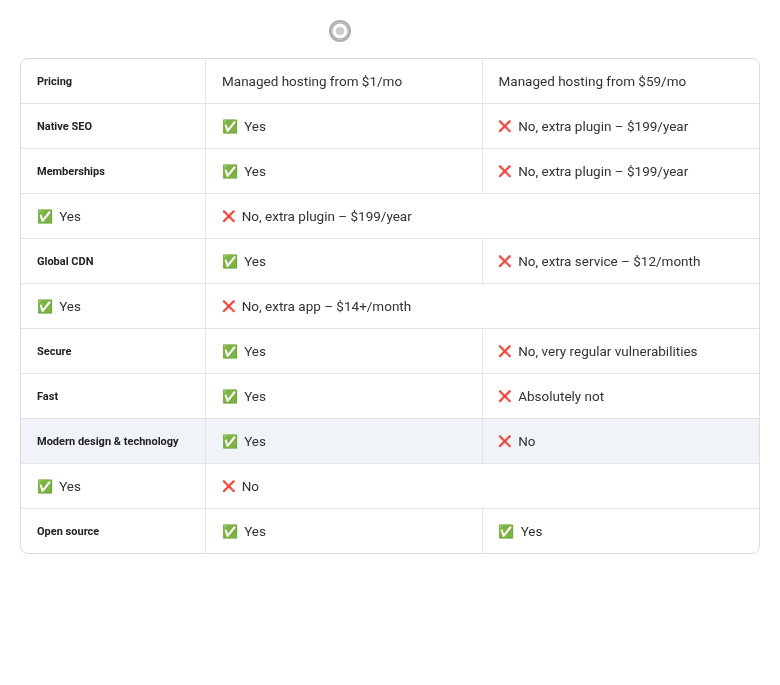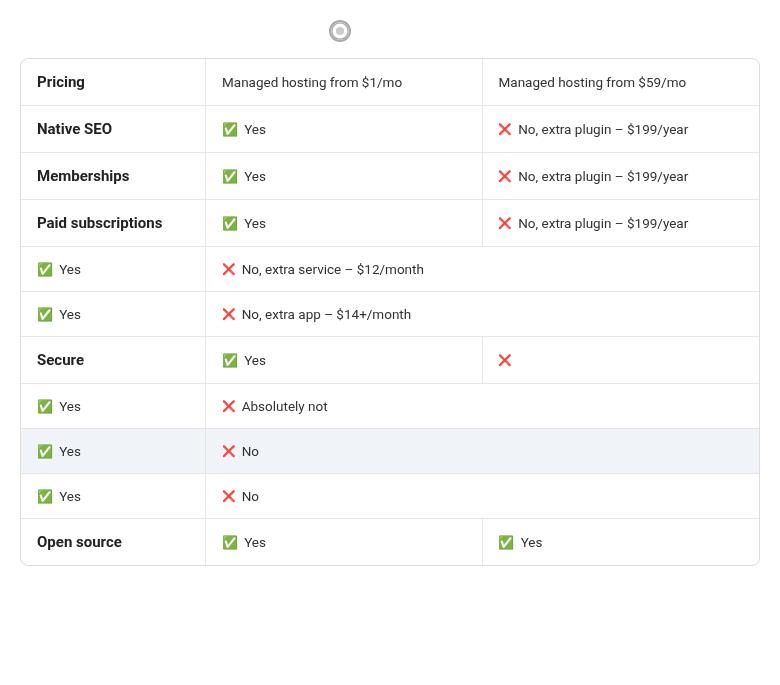--- a/index.html
+++ b/index.html
@@ -78,21 +78,21 @@
     .cell {
       padding: 14px 16px;
       font-size: 13.5px;
       color: #333;
       display: flex;
       align-items: center;
     }
 
     .cell.feature-name {
       font-weight: 700;
-      font-size: 15px;
+      font-size: 11px;
       color: #222;
       border-right: 1px solid #e5e5e5;
       align-items: flex-start;
       flex-direction: column;
       justify-content: center;
     }
 
     .cell.ghost-cell {
       border-right: 1px solid #e5e5e5;
       font-size: 13.5px;
@@ -162,31 +162,31 @@
         <div class="cell ghost-cell">
           <span class="check-icon" style="font-size: 13px;">✅</span>
           <span>Yes</span>
         </div>
         <div class="cell wp-cell">
           <span class="cross-icon" style="font-size: 11px;">❌</span>
           <span>No, extra plugin – $199/year</span>
         </div>
       </div>
       <div class="table-row">
-        <div class="cell feature-name">Paid subscriptions</div>
         <div class="cell ghost-cell">
           <span class="check-icon" style="font-size: 13px;">✅</span>
           <span>Yes</span>
         </div>
         <div class="cell wp-cell">
           <span class="cross-icon" style="font-size: 11px;">❌</span>
           <span>No, extra plugin – $199/year</span>
         </div>
       </div>
       <div class="table-row">
+        <div class="cell feature-name">Global CDN</div>
         <div class="cell ghost-cell">
           <span class="check-icon" style="font-size: 13px;">✅</span>
           <span>Yes</span>
         </div>
         <div class="cell wp-cell">
           <span class="cross-icon" style="font-size: 11px;">❌</span>
           <span>No, extra service – $12/month</span>
         </div>
       </div>
       <div class="table-row">
@@ -200,33 +200,36 @@
         </div>
       </div>
       <div class="table-row">
         <div class="cell feature-name">Secure</div>
         <div class="cell ghost-cell">
           <span class="check-icon" style="font-size: 13px;">✅</span>
           <span>Yes</span>
         </div>
         <div class="cell wp-cell">
           <span class="cross-icon" style="font-size: 11px;">❌</span>
-        </div>
-      </div>
-      <div class="table-row">
+          <span>No, very regular vulnerabilities</span>
+        </div>
+      </div>
+      <div class="table-row">
+        <div class="cell feature-name">Fast</div>
         <div class="cell ghost-cell">
           <span class="check-icon" style="font-size: 13px;">✅</span>
           <span>Yes</span>
         </div>
         <div class="cell wp-cell">
           <span class="cross-icon" style="font-size: 11px;">❌</span>
           <span>Absolutely not</span>
         </div>
       </div>
       <div class="table-row highlighted">
+        <div class="cell feature-name">Modern design &amp; technology</div>
         <div class="cell ghost-cell">
           <span class="check-icon" style="font-size: 13px;">✅</span>
           <span>Yes</span>
         </div>
         <div class="cell wp-cell">
           <span class="cross-icon" style="font-size: 11px;">❌</span>
           <span>No</span>
         </div>
       </div>
       <div class="table-row">

